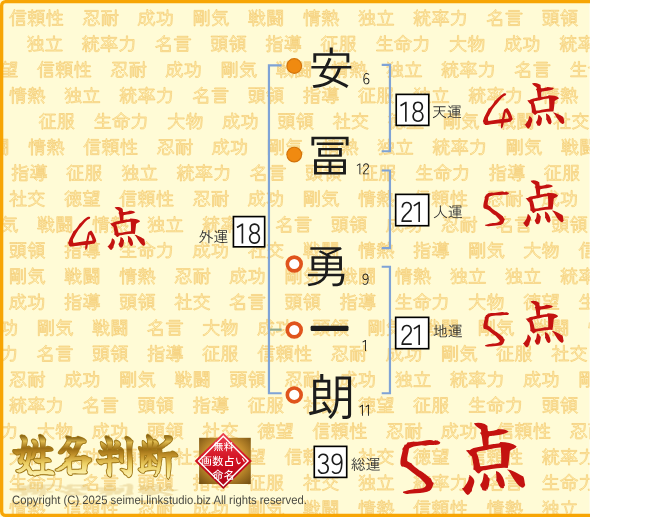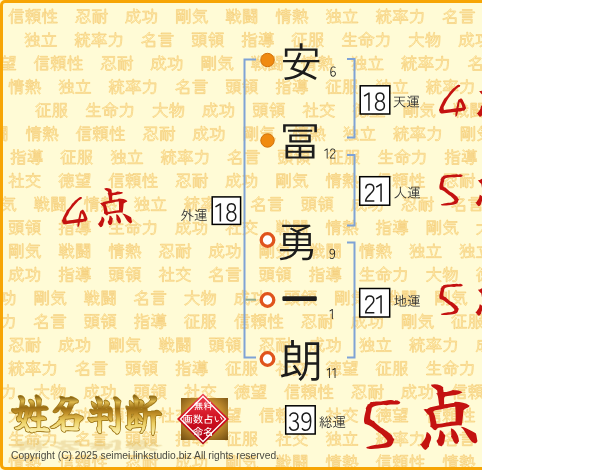--- a/index.html
+++ b/index.html
@@ -1,14 +1,14 @@
 <!DOCTYPE html>
 <html><head><meta charset="utf-8"><style>
 html,body{margin:0;padding:0;background:#fff;}
-#page{position:relative;width:482px;height:470px;overflow:hidden;background:#fffbd6;font-family:"Liberation Sans",sans-serif;}
+#page{position:relative;width:536px;height:470px;overflow:hidden;background:#fffbd6;font-family:"Liberation Sans",sans-serif;}
 #bord{position:absolute;left:0;top:0;width:594px;height:464px;border:3px solid #f7a504;border-radius:5px;pointer-events:none;z-index:9;}
 </style></head><body>
 <div id="page">
 <svg width="600" height="470" viewBox="0 0 600 470">
 <defs>
 <path id="g4fe1" d="M411 -41V226H865V-41ZM198 -73V520Q167 473 135 430Q103 388 71 356Q63 367 50 378Q36 389 25 396Q55 423 88 465Q120 507 152 557Q184 607 212 658Q239 710 259 757Q279 804 288 839L346 819Q332 774 310 726Q288 677 262 628V-73ZM477 15H799V169H477ZM324 597V652H944V597ZM425 313V367H848V313ZM425 455V509H848V455ZM425 739V793H848V739Z"></path>
 <path id="g983c" d="M541 135V638H651Q659 661 668 688Q677 716 684 741H485V796H946V741H750Q743 716 734 688Q725 661 716 638H893V135ZM247 -74V247Q211 187 164 128Q118 69 68 25Q65 29 56 37Q47 45 38 54Q28 62 23 64Q63 95 103 141Q143 187 178 238Q214 290 238 337H79V585H247V675H51V731H247V832H304V731H492V675H304V585H472V337H304V288Q326 259 356 228Q386 197 419 170Q452 143 482 123Q479 120 470 111Q462 102 454 93Q446 84 443 79Q405 107 370 139Q334 171 304 208V-74ZM602 189H832V291H602ZM602 340H832V437H602ZM602 487H832V584H602ZM304 389H417V533H304ZM135 389H247V533H135ZM476 -76Q474 -72 466 -62Q457 -53 448 -44Q440 -34 436 -31Q467 -16 504 10Q540 35 574 65Q608 95 628 120L675 85Q650 55 616 24Q581 -6 545 -32Q509 -58 476 -76ZM943 -75Q911 -57 875 -31Q839 -5 806 25Q772 55 746 85L791 120Q813 93 846 64Q879 36 916 11Q952 -14 983 -29Q979 -32 970 -42Q962 -52 954 -62Q946 -71 943 -75Z"></path>
 <path id="g6027" d="M363 -30V30H625V267H424V327H625V528H479Q459 483 436 442Q412 402 388 371Q384 374 372 380Q361 387 350 392Q338 398 333 399Q357 429 381 472Q405 514 426 562Q447 611 462 660Q477 708 484 749L543 738Q538 701 528 663Q517 625 503 587H625V823H689V587H922V528H689V327H897V267H689V30H951V-30ZM185 -72V831H248V-72ZM92 321Q89 323 77 326Q65 330 54 334Q42 338 38 338Q46 361 54 398Q61 434 67 476Q73 517 76 555Q80 593 80 620L136 616Q135 583 131 542Q127 501 120 459Q114 417 107 380Q100 344 92 321ZM336 492Q323 519 300 556Q278 594 257 621L301 651Q325 618 348 583Q372 548 384 522Z"></path>
 <path id="g5fcd" d="M115 287Q113 292 107 304Q101 315 94 327Q88 339 84 344Q199 370 271 422Q343 473 383 548Q337 565 291 579Q245 593 201 603L227 657Q271 646 316 632Q361 618 407 602Q418 631 425 662Q432 693 436 727H129V786H873Q872 744 868 696Q865 648 860 600Q855 551 849 509Q843 467 837 438Q828 394 813 370Q798 345 772 336Q746 327 705 327H606Q605 340 600 360Q596 379 591 389H697Q724 389 738 394Q752 398 760 412Q767 427 773 456Q778 479 784 513Q789 547 794 586Q799 624 802 661Q806 698 807 727H501Q487 644 465 581Q511 564 556 544Q602 525 645 503Q642 499 635 488Q628 477 622 466Q615 454 613 449Q527 493 441 526Q395 435 315 380Q235 325 115 287ZM409 -52Q360 -52 341 -36Q322 -20 322 17V285H387V41Q387 26 394 18Q402 10 426 10H588Q617 10 634 18Q652 25 662 52Q672 79 677 135Q688 128 708 122Q727 115 740 111Q732 38 715 3Q698 -32 670 -42Q642 -52 601 -52ZM87 -24Q83 -20 72 -12Q60 -5 48 2Q37 8 33 9Q51 27 72 57Q92 87 112 122Q132 157 148 192Q165 227 175 255L235 232Q221 192 195 142Q169 93 140 48Q111 4 87 -24ZM901 4Q889 28 870 58Q850 89 827 121Q804 153 781 181Q758 209 738 227L790 266Q818 237 850 198Q881 159 910 118Q940 76 959 41Q954 39 942 31Q929 23 918 16Q906 8 901 4ZM567 168Q549 194 525 222Q501 250 476 274Q450 299 428 313L475 351Q499 334 526 308Q554 282 579 256Q604 230 618 211Q613 209 602 200Q591 190 581 181Q571 172 567 168Z"></path>
 <path id="g8010" d="M92 -63V567H233Q246 602 258 644Q271 685 278 716H46V773H594V716H344Q335 683 322 640Q309 598 298 567H545V15Q545 -63 460 -63H414Q413 -51 408 -33Q404 -15 400 -5H452Q472 -5 480 2Q489 9 489 28V508H407V8H354V508H280V8H227V508H148V-63ZM685 -64Q684 -50 680 -30Q675 -11 670 -1H755Q776 -1 785 7Q794 15 794 34V506H587V565H794V823H855V565H962V506H855V20Q855 -64 764 -64ZM678 193Q661 241 636 296Q612 350 581 402L636 428Q665 379 690 324Q716 268 734 217Q729 215 718 210Q706 205 694 200Q683 196 678 193Z"></path>

